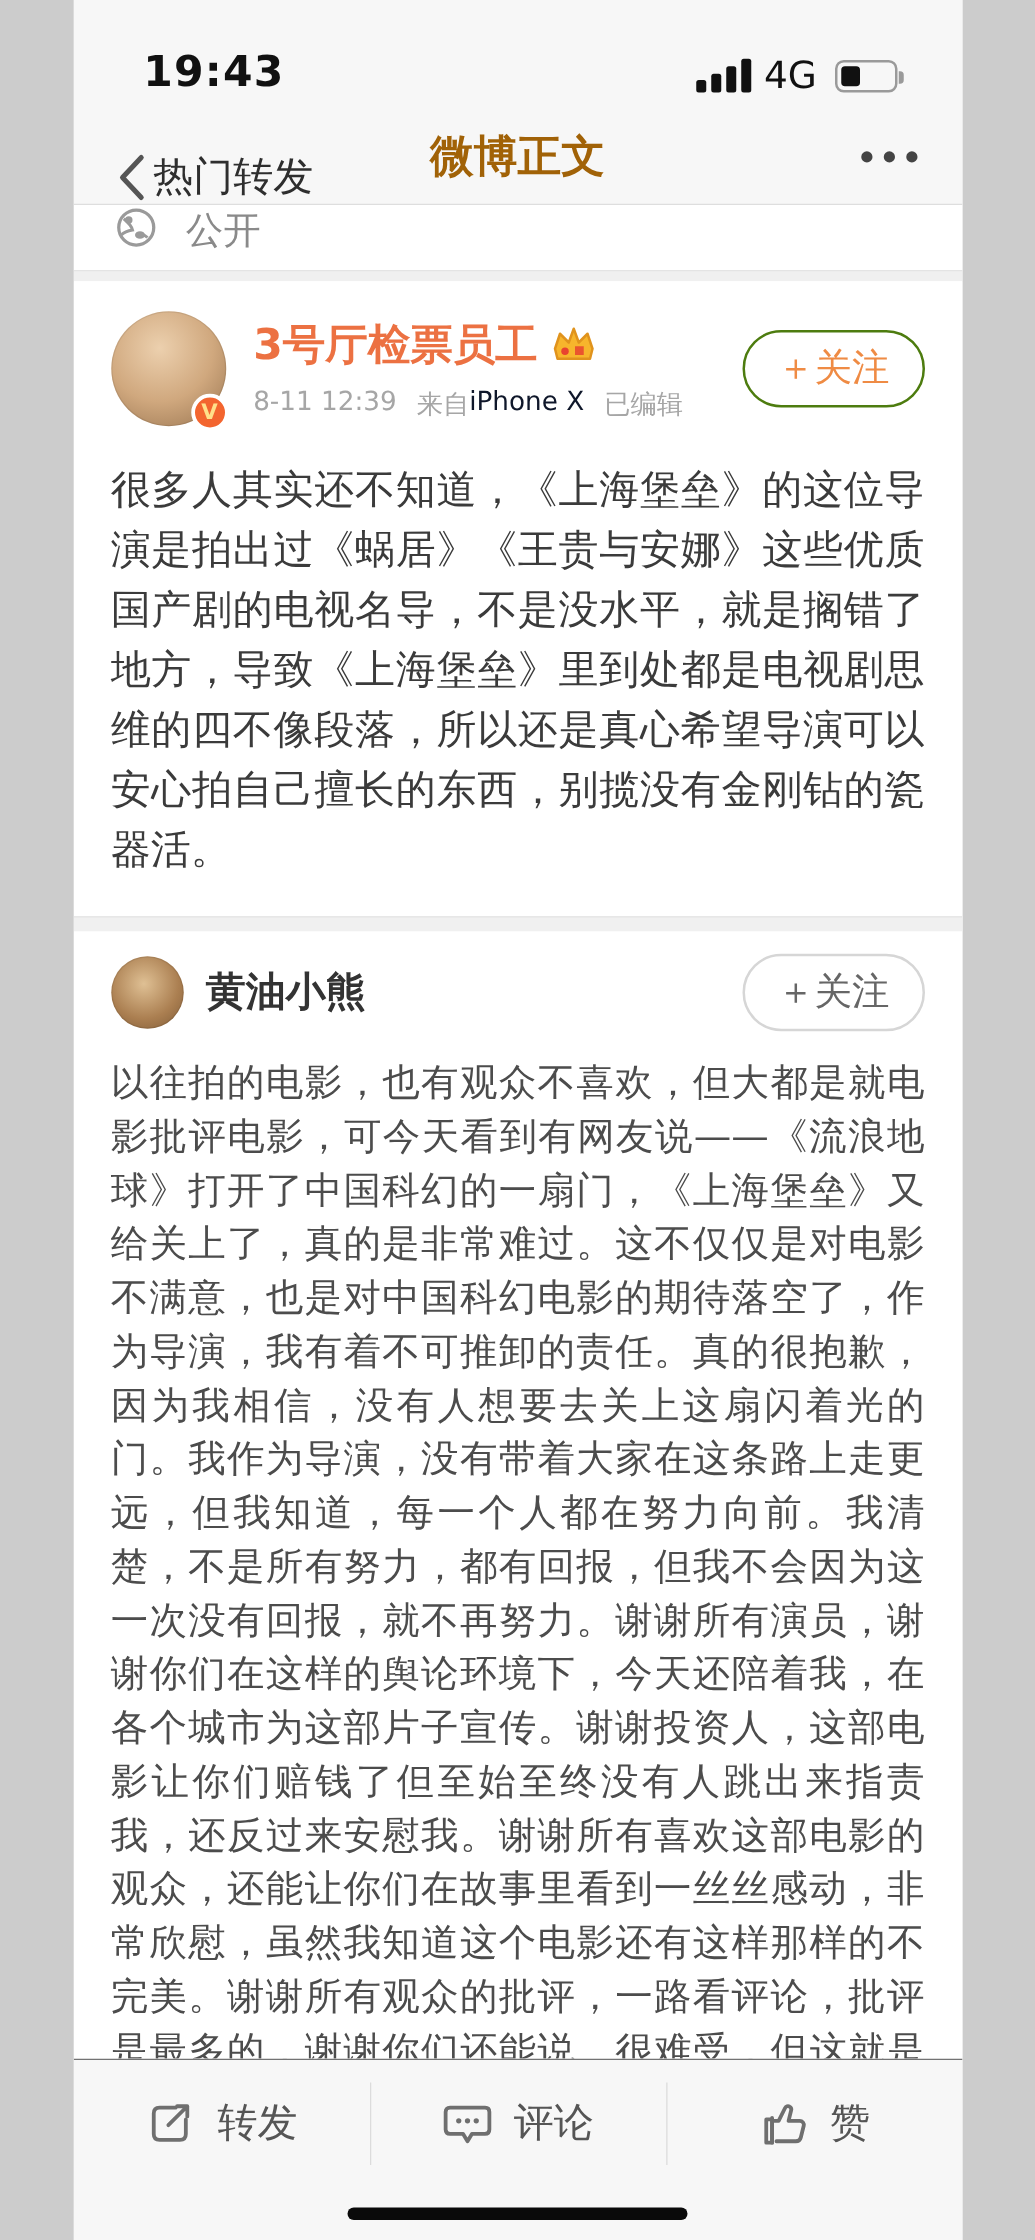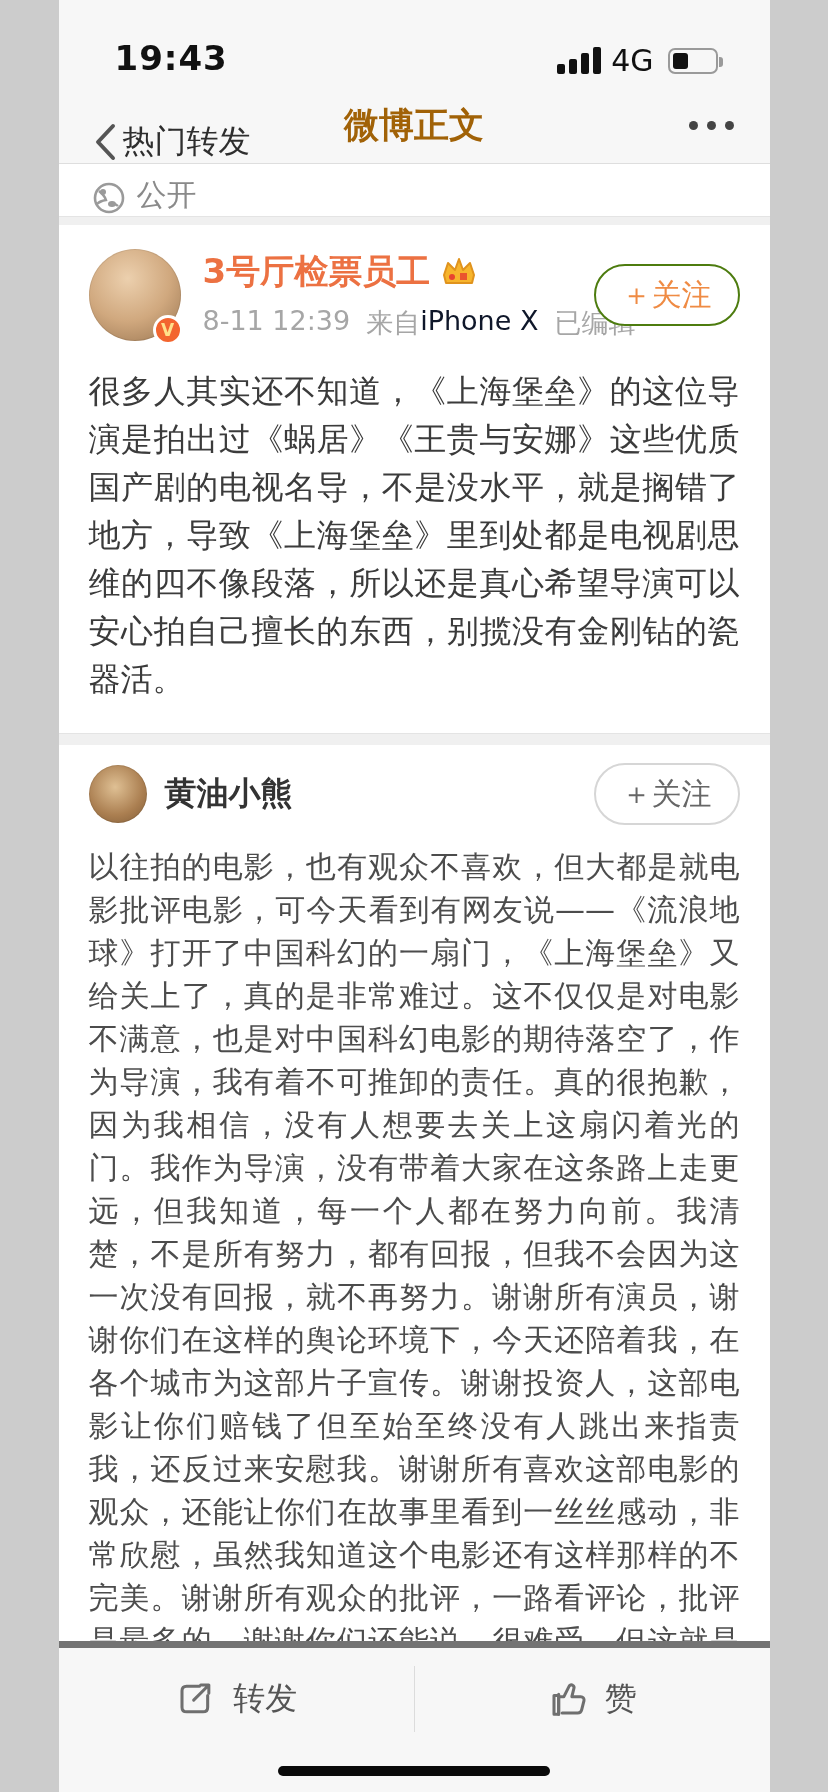--- a/index.html
+++ b/index.html
@@ -35,40 +35,40 @@
   }
   .nav-back{ display:flex; align-items:center; gap:6px; color:#333; cursor:pointer; z-index:2;margin-top:32px;}
   .nav-back svg{ display:block; }
   .nav-back-label{ font-size:32px; color:#2e2e2e;}
   .nav-title{ position:absolute; left:0; right:0; text-align:center;
     font-size:35px; font-weight:bold; color:#a16207; }
   .nav-more{ margin-left:auto; display:flex; gap:9px; z-index:2; cursor:pointer; padding:10px 2px;}
   .nav-more i{ width:9px; height:9px; background:#444; border-radius:50%; display:block;}
   
   .vis-row{
-    height:52px; background:#fff; display:flex; align-items:flex-end; gap:10px;
+    height:52px; background:#fff; display:flex; align-items:flex-start; gap:22px;
     padding:0 32px; flex:0 0 auto;
   }
   .vis-label{ font-size:30px; color:#8a8a8a; }
   .thick-div{ height:9px; background:#f0f0f0; border-top:1px solid #e4e4e4; flex:0 0 auto;}
   
   .content{ flex:1 1 auto; display:flex; flex-direction:column; overflow:hidden; background:#fff;}
   .post-card{ padding:0 30px; }
   .post-header{ display:flex; align-items:center; padding-top:24px; }
   .avatar-lg{ width:92px; height:92px; border-radius:50%; position:relative; flex:0 0 auto;
     background:radial-gradient(circle at 42% 32%, #ecd0ae, #d0a87e 52%, #97734f 100%);
     box-shadow:inset 0 0 0 1px rgba(0,0,0,.08);}
   .v-badge{ position:absolute; right:-2px; bottom:-4px; width:30px; height:30px;
     border-radius:50%; background:#f3652f; border:3px solid #fff; color:#ffe08a;
     font-size:17px; font-weight:bold; display:flex; align-items:center; justify-content:center;}
   .author-block{ margin-left:22px; flex:1 1 auto; min-width:0;}
   .author-name-row{ display:flex; align-items:center; gap:10px;}
   .author-name{ font-size:34px; font-weight:bold; color:#ec7142; }
   .crown{ flex:0 0 auto; }
-  .post-meta{ margin-top:10px; font-size:27px; color:#a6a6a6; display:flex; gap:0;
+  .post-meta{ margin-top:10px; font-size:21px; color:#a6a6a6; display:flex; gap:0;
     white-space:nowrap;}
   .post-meta .date{ margin-right:16px;}
   .post-meta .device{ color:#0f172a; }
   .post-meta .edited{ margin-left:16px; }
   .follow-btn{
     flex:0 0 auto; border:2px solid #4d7c0f; color:#ef8b44; font-size:30px;
     border-radius:34px; padding:14px 26px; background:#fff; cursor:pointer;
     line-height:1;
   }
   .follow-btn.gray{ border-color:#d6d6d6; color:#666; }
@@ -88,21 +88,21 @@
     text-align:justify; word-break:break-all;
   }
   
   .stats-row{
     margin-top:auto; display:flex; justify-content:flex-end; align-items:center;
     gap:60px; padding:20px 6px 24px; color:#8a8a8a; font-size:30px;
   }
   .stat{ display:flex; align-items:center; gap:10px; cursor:pointer;}
   .stat svg{ display:block; }
   
-  .action-area{ flex:0 0 auto; background:#f7f7f7; border-top:7px solid #737373; }
+  .action-area{ flex:0 0 auto; background:#f7f7f7; border-top:1px solid #737373; }
   .action-bar{ height:102px; display:flex; align-items:stretch; }
   .action-item{ flex:1 1 0; display:flex; align-items:center; justify-content:center;
     gap:16px; color:#555; font-size:32px; cursor:pointer; position:relative;}
   .action-item + .action-item::before{
     content:""; position:absolute; left:0; top:18px; bottom:18px; width:1px; background:#dcdcdc;
   }
   .home-zone{ height:42px; display:flex; align-items:center; justify-content:center;}
   .home-indicator{ width:272px; height:10px; border-radius:6px; background:#0a0a0a;}
 </style>
 </head>
@@ -224,20 +224,29 @@
     <div class="action-bar">
       <div class="action-item">
         <svg width="42" height="42" viewBox="0 0 36 36">
           <path d="M21 7 H10 q-4 0 -4 4 v14 q0 4 4 4 h14 q4 0 4 -4 V15" fill="none" stroke="#6f6f6f" stroke-width="2.6" stroke-linecap="round"></path>
           <path d="M16 19 L29 6 M29 6 h-7 M29 6 v7" fill="none" stroke="#6f6f6f" stroke-width="2.6" stroke-linecap="round" stroke-linejoin="round"></path>
         </svg>
         <span>转发</span>
       </div>
       <div class="action-item">
         <svg width="42" height="42" viewBox="0 0 36 36">
+          <path d="M6 7 h24 q3 0 3 3 v12 q0 3 -3 3 h-9 l-3 5 -3 -5 h-9 q-3 0 -3 -3 V10 q0 -3 3 -3 z" fill="none" stroke="#6f6f6f" stroke-width="2.6" stroke-linejoin="round"></path>
+          <circle cx="12" cy="16" r="1.8" fill="#6f6f6f"></circle>
+            <circle cx="18" cy="16" r="1.8" fill="#6f6f6f"></circle>
+            <circle cx="24" cy="16" r="1.8" fill="#6f6f6f"></circle>
+        </svg>
+        <span>评论</span>
+      </div>
+      <div class="action-item">
+        <svg width="42" height="42" viewBox="0 0 36 36">
           <path d="M10 16 h4.5 l4.4-8.8 c.6-1.2 2-1.7 3.1-1 1 .6 1.4 1.8 1 2.9 L21.3 16 H29 c1.8 0 3.1 1.7 2.7 3.4 l-2 8 c-.4 1.6-1.8 2.6-3.4 2.6 H13 M10 14 v17" fill="none" stroke="#6f6f6f" stroke-width="2.6" stroke-linecap="round" stroke-linejoin="round"></path>
           <path d="M6 15 h4 v16 h-4 z" fill="none" stroke="#6f6f6f" stroke-width="2.6" stroke-linejoin="round"></path>
         </svg>
         <span>赞</span>
       </div>
     </div>
     <div class="home-zone">
       <div class="home-indicator"></div>
     </div>
   </div>

